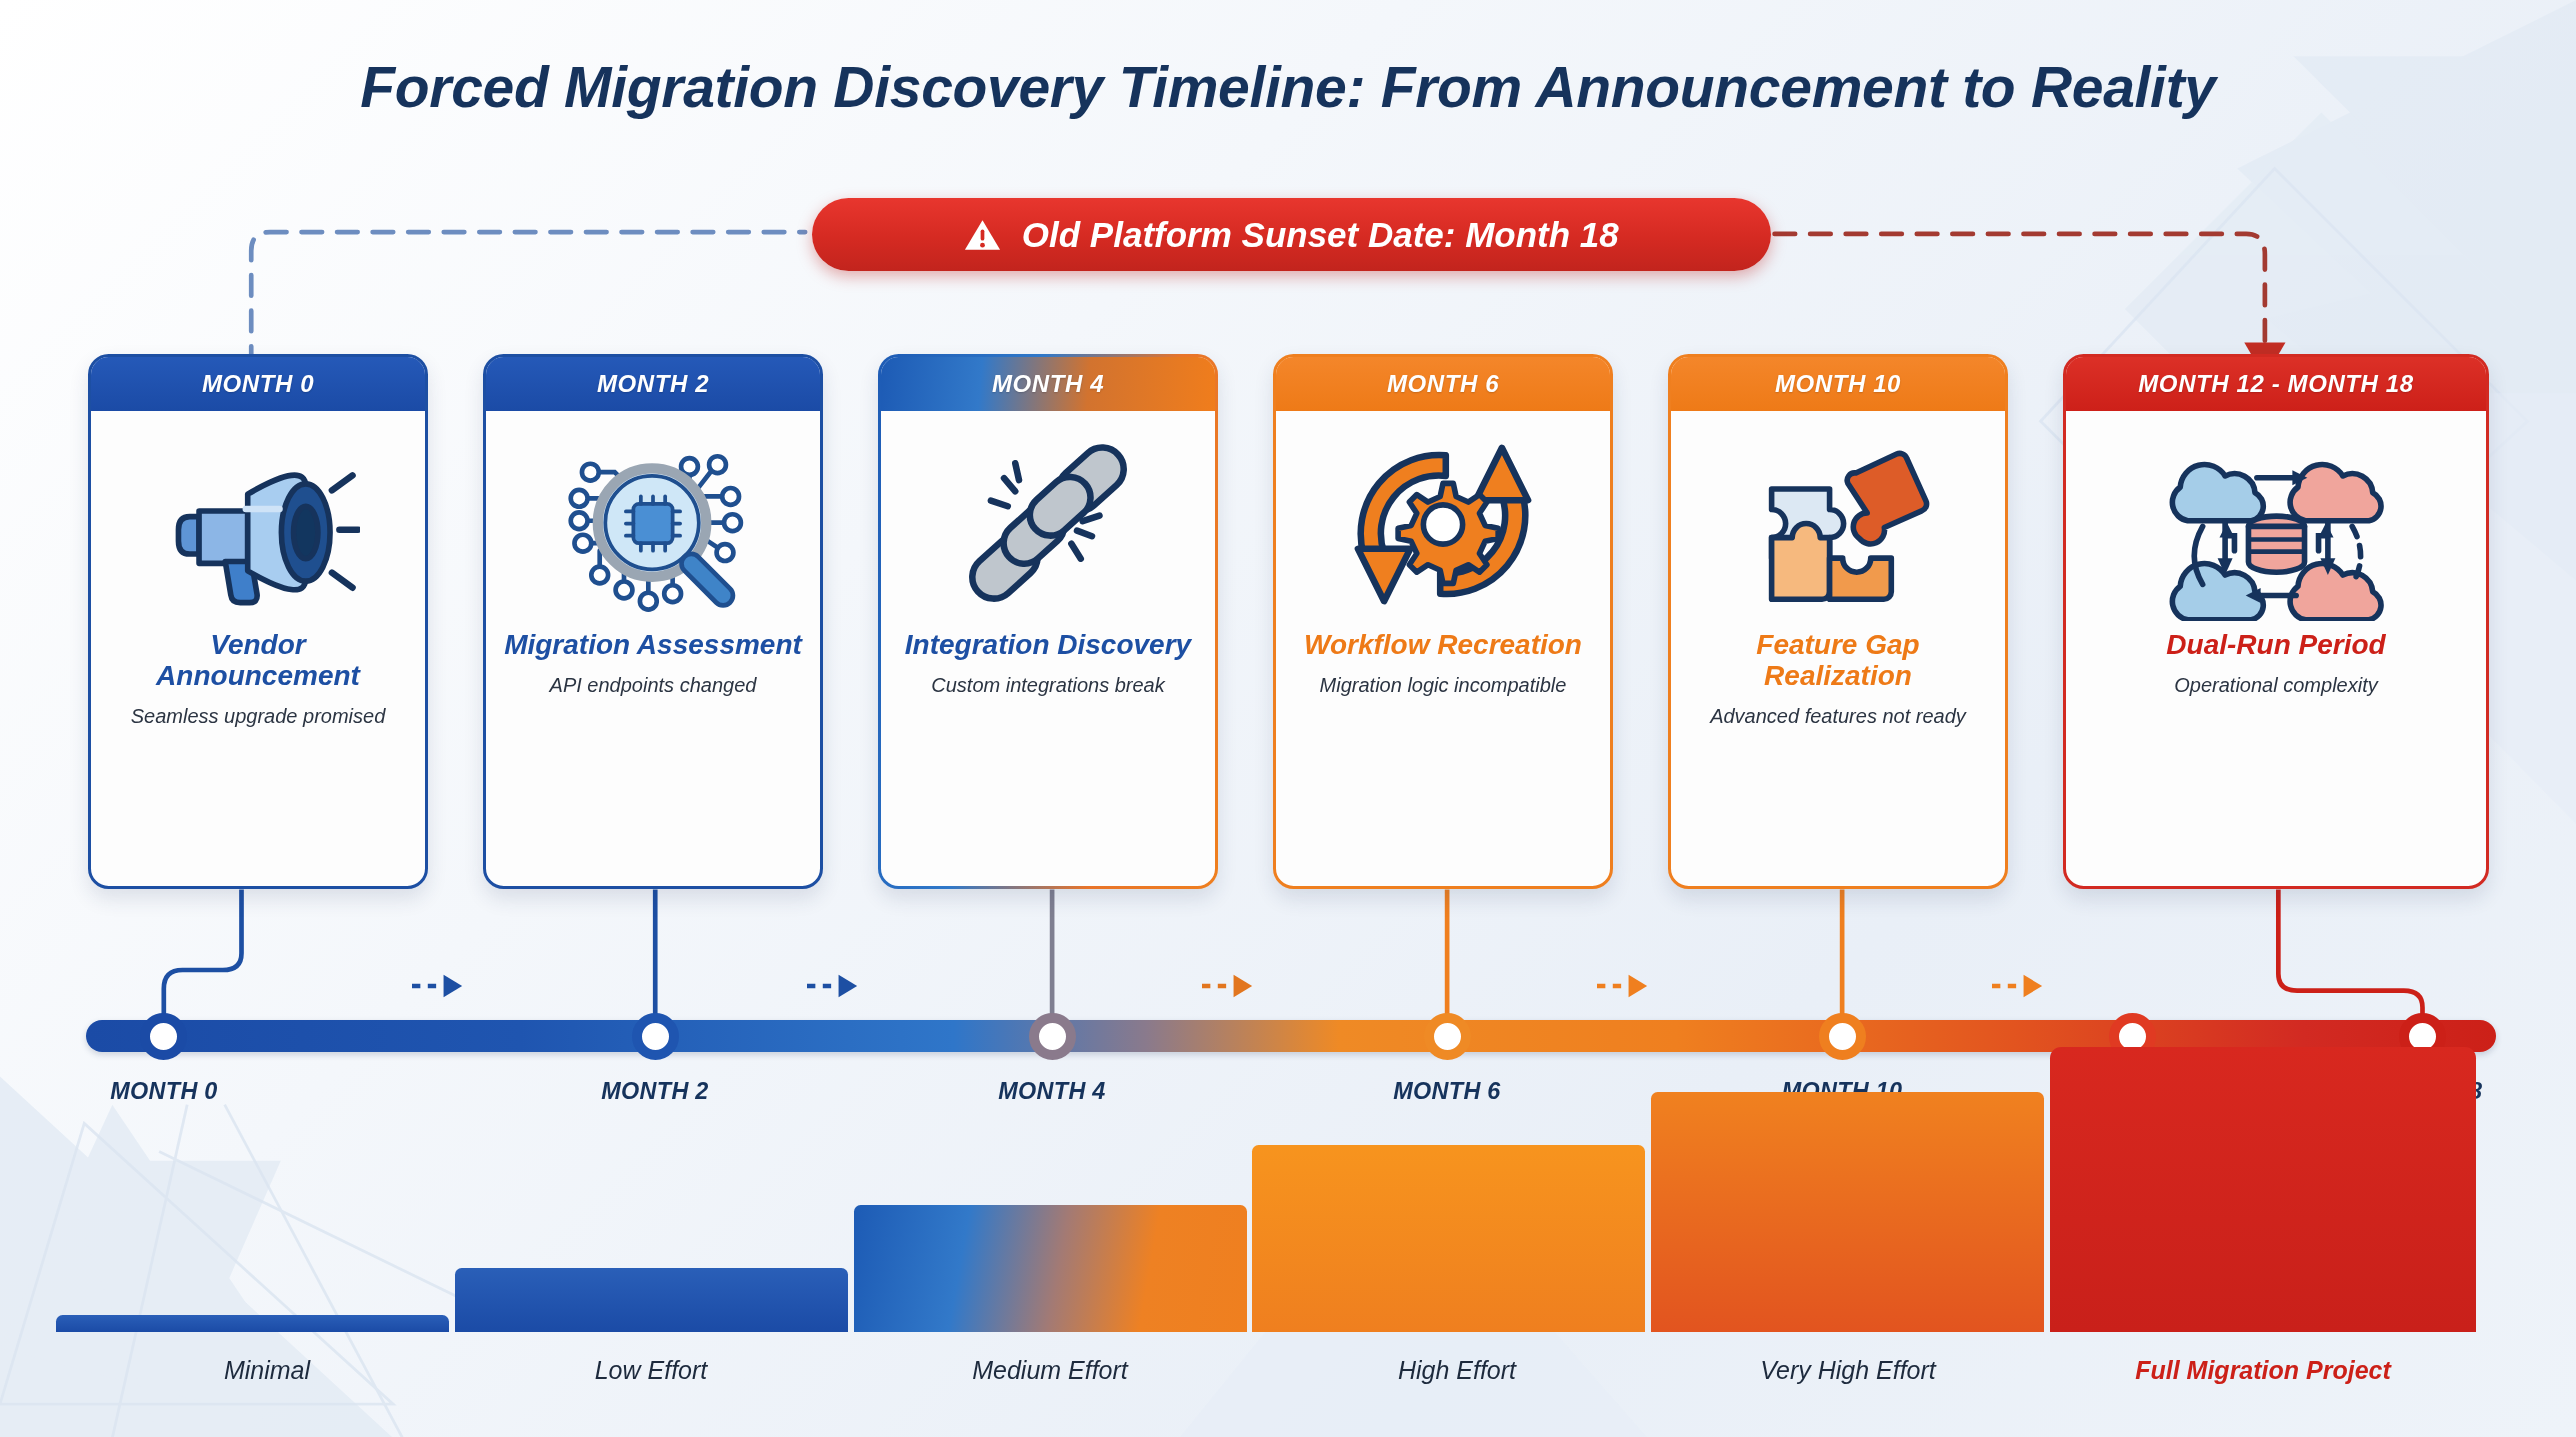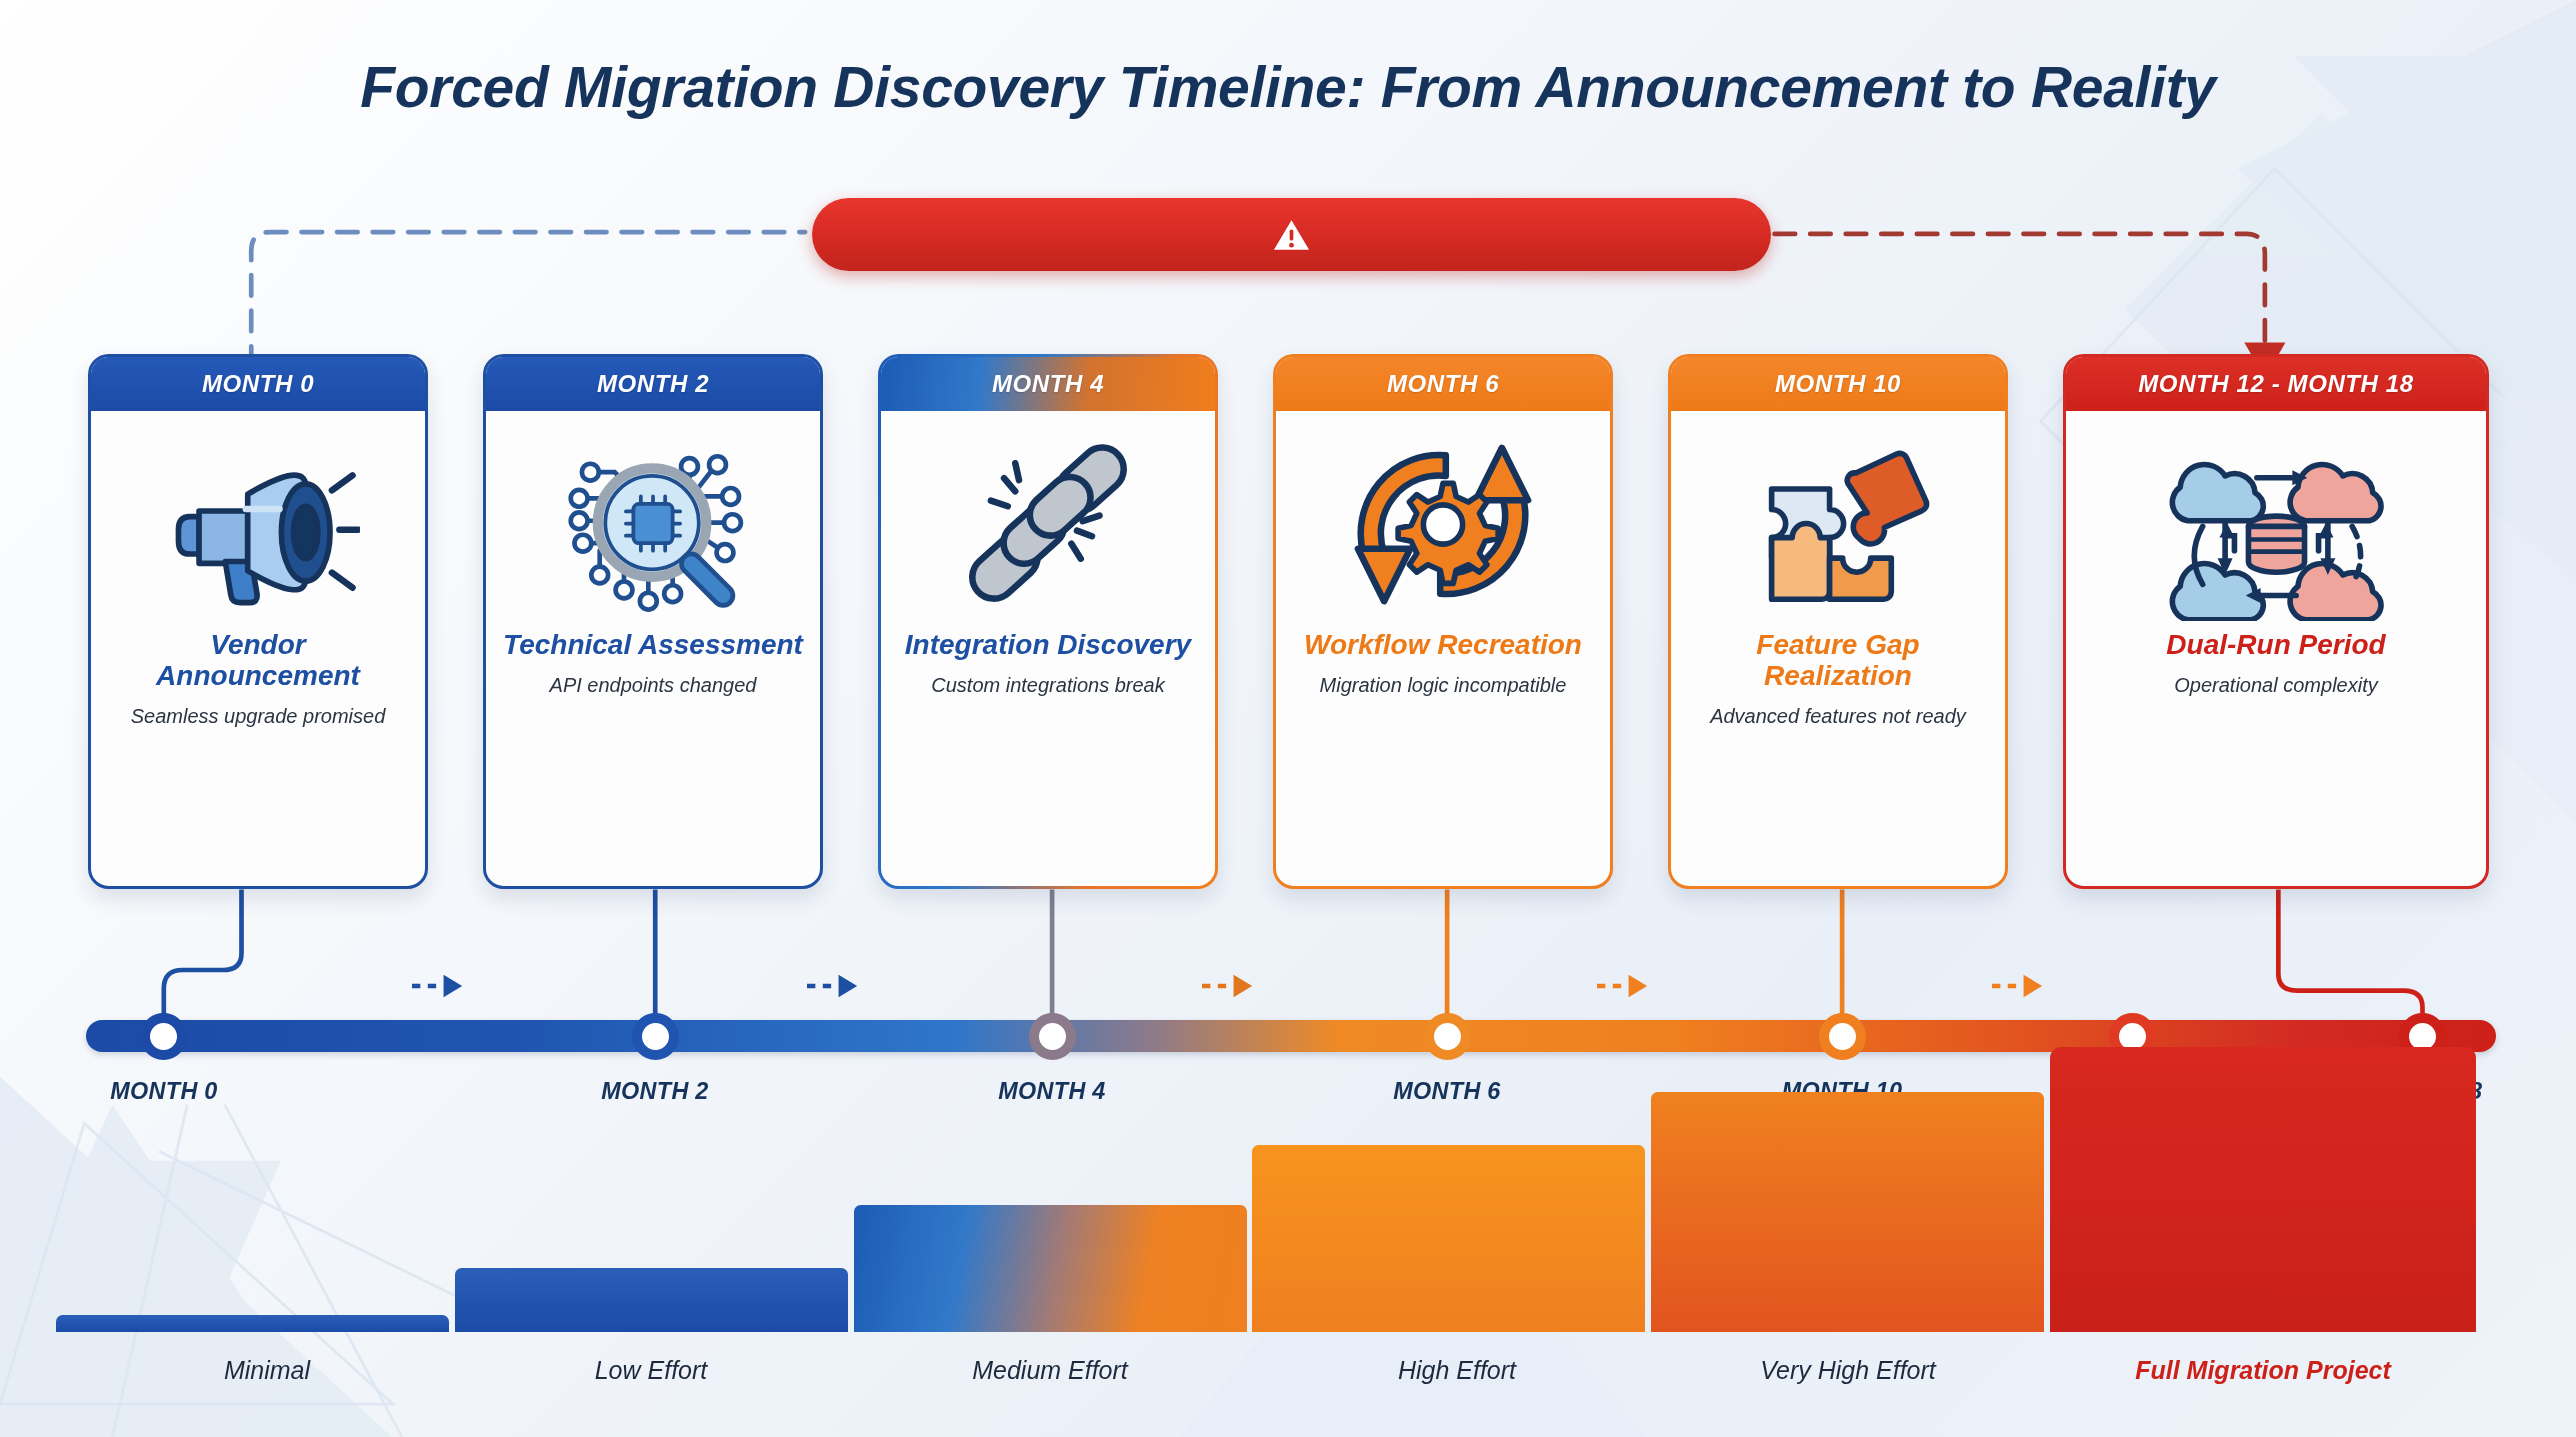--- a/index.html
+++ b/index.html
@@ -128,20 +128,21 @@
   </svg>
 
   <div id="sunset-banner">
     <span class="warn">
       <svg width="37" height="34" viewBox="0 0 40 36">
         <path d="M20 2 L39 34 L1 34 Z" fill="#ffffff"></path>
         <rect x="18" y="12" width="4" height="12" rx="2" fill="#d52a22"></rect>
         <circle cx="20" cy="29" r="2.6" fill="#d52a22"></circle>
       </svg>
     </span>
+    <span>Old Platform Sunset Date: Month 18</span>
   </div>
 
   <svg style="position:absolute;left:0;top:940;top:880px;" width="2576" height="150" viewBox="0 0 2752 160">
     <path d="M258 10 L258 78 Q258 96 238 96 L195 96 Q175 96 175 116 L175 152" fill="none" stroke="#1d4fa3" stroke-width="5"></path>
     <path d="M700 10 L700 152" fill="none" stroke="#1d4fa3" stroke-width="5"></path>
     <path d="M1124 10 L1124 152" fill="none" stroke="#7f7f91" stroke-width="5"></path>
     <path d="M1546 10 L1546 152" fill="none" stroke="#ef7f1f" stroke-width="5"></path>
     <path d="M1968 10 L1968 152" fill="none" stroke="#ef7f1f" stroke-width="5"></path>
     <path d="M2434 10 L2434 100 Q2434 118 2454 118 L2568 118 Q2588 118 2588 136 L2588 152" fill="none" stroke="#cc2018" stroke-width="5"></path>
   </svg>
@@ -242,21 +243,21 @@
                 <line x1="122" y1="120" x2="122" y2="128"></line>
               <line x1="80" y1="86" x2="88" y2="86"></line>
                 <line x1="80" y1="99" x2="88" y2="99"></line>
                 <line x1="80" y1="112" x2="88" y2="112"></line>
               <line x1="130" y1="86" x2="138" y2="86"></line>
                 <line x1="130" y1="99" x2="138" y2="99"></line>
                 <line x1="130" y1="112" x2="138" y2="112"></line>
             </g>
           </svg>
         </div>
-        <div class="ttl t-blue">Technical Assessment</div>
+        <div class="ttl t-blue">Migration Assessment</div>
         <div class="desc">API endpoints changed</div>
       </div>
     </div>
 
     <div class="card c-grad" style="left:878px;">
       <div class="hdr h-grad">MONTH 4</div>
       <div class="body">
         <div class="icon">
           <svg width="204" height="183" viewBox="0 0 218 195">
             <g stroke="#16335c" stroke-width="7" fill="#bfc6cd" stroke-linejoin="round">

